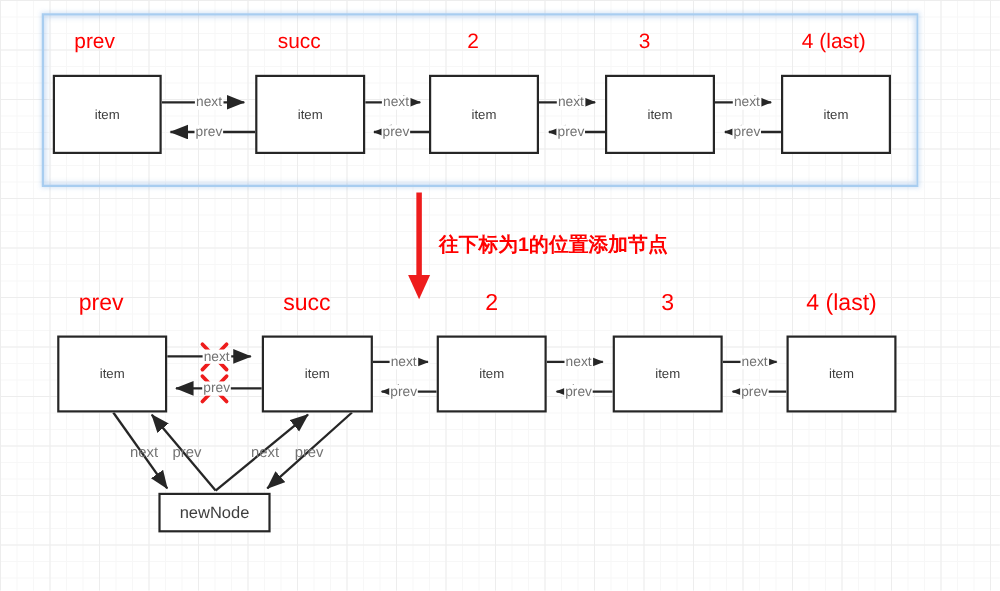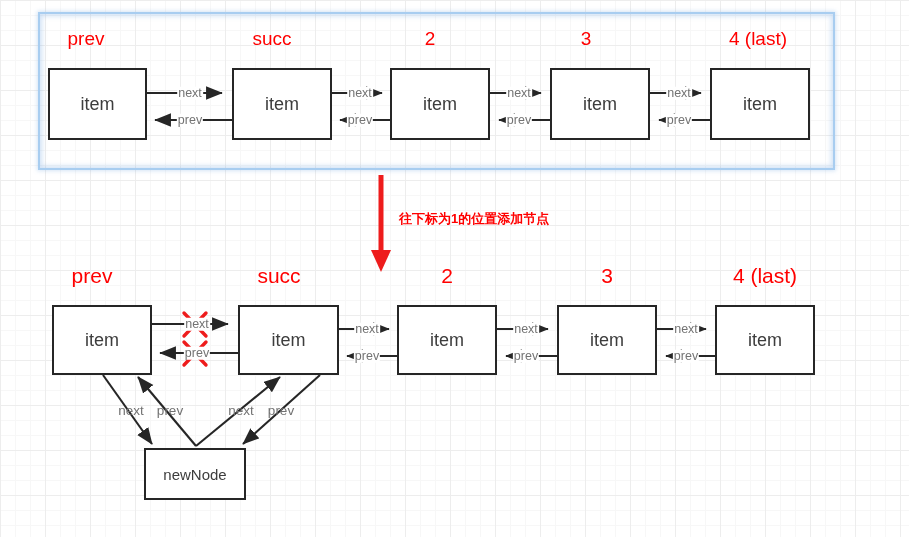--- a/index.html
+++ b/index.html
@@ -35,21 +35,21 @@
     box-sizing:border-box;
   }
 
   .node{
     position:absolute;
     border:2.6px solid #262626;
     background:#ffffff;
     box-sizing:border-box;
     display:flex;align-items:center;justify-content:center;
     color:#3d3d3d;
-    font-size:18px;
+    font-size:12px;
   }
   .node.newnode{font-size:15px;}
 
   .redlabel{
     position:absolute;
     color:#ff0000;
     font-size:19px;
     white-space:nowrap;
     text-align:center;
     transform:translateX(-50%);
@@ -65,21 +65,21 @@
     transform:translate(-50%,-50%);
     padding:0 1px;
     line-height:1;
   }
   .linklabel.diag{background:transparent;font-size:13.5px;}
 
   .cnlabel{
     position:absolute;
     color:#ff0000;
     font-weight:bold;
-    font-size:13px;
+    font-size:18px;
     white-space:nowrap;
     text-align:right;
   }
 </style>
 </head>
 <body>
 
 <div id="canvas"></div>
 
 <div id="selection"></div>
@@ -209,21 +209,21 @@
   <div class="linklabel" style="left:197px;top:324px;">next</div>
   <div class="linklabel" style="left:197px;top:353px;">prev</div>
 
   <div class="linklabel" style="left:367px;top:329px;">next</div>
   <div class="linklabel" style="left:367px;top:356px;">prev</div>
   <div class="linklabel" style="left:526px;top:329px;">next</div>
   <div class="linklabel" style="left:526px;top:356px;">prev</div>
   <div class="linklabel" style="left:686px;top:329px;">next</div>
   <div class="linklabel" style="left:686px;top:356px;">prev</div>
 
-  <div class="node newnode" style="left:144px;top:448px;width:102px;height:52px;">
+  <div class="node newnode" style="left:144px;top:448px;width:102px;height:36px;">
     <span>newNode</span>
   </div>
 
   <div class="linklabel diag" style="left:131px;top:411px;">next</div>
   <div class="linklabel diag" style="left:170px;top:411px;">prev</div>
   <div class="linklabel diag" style="left:241px;top:411px;">next</div>
   <div class="linklabel diag" style="left:281px;top:411px;">prev</div>
 </div>
 
 </body></html>

